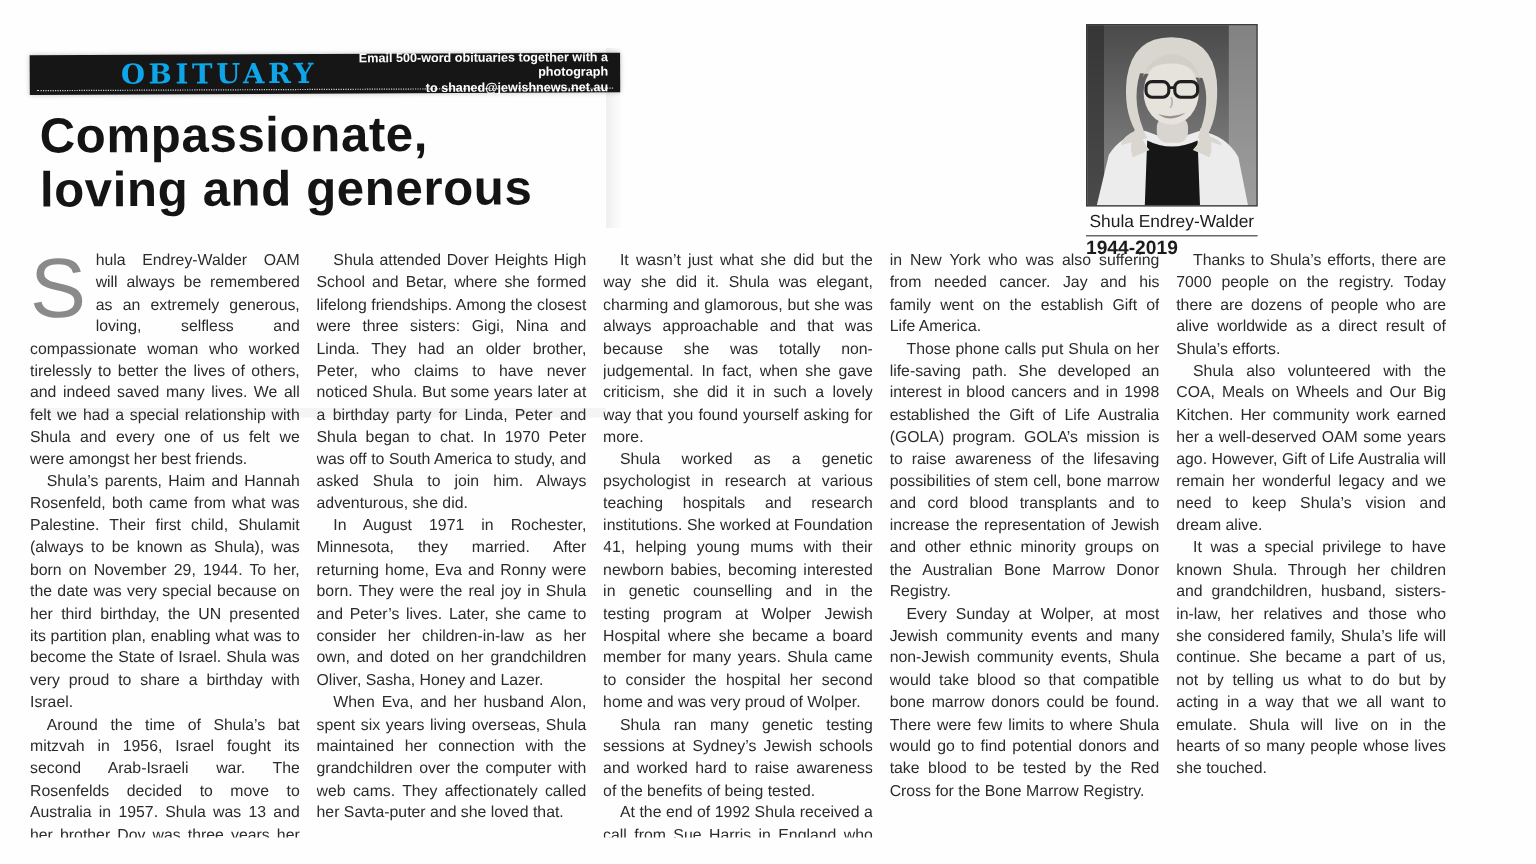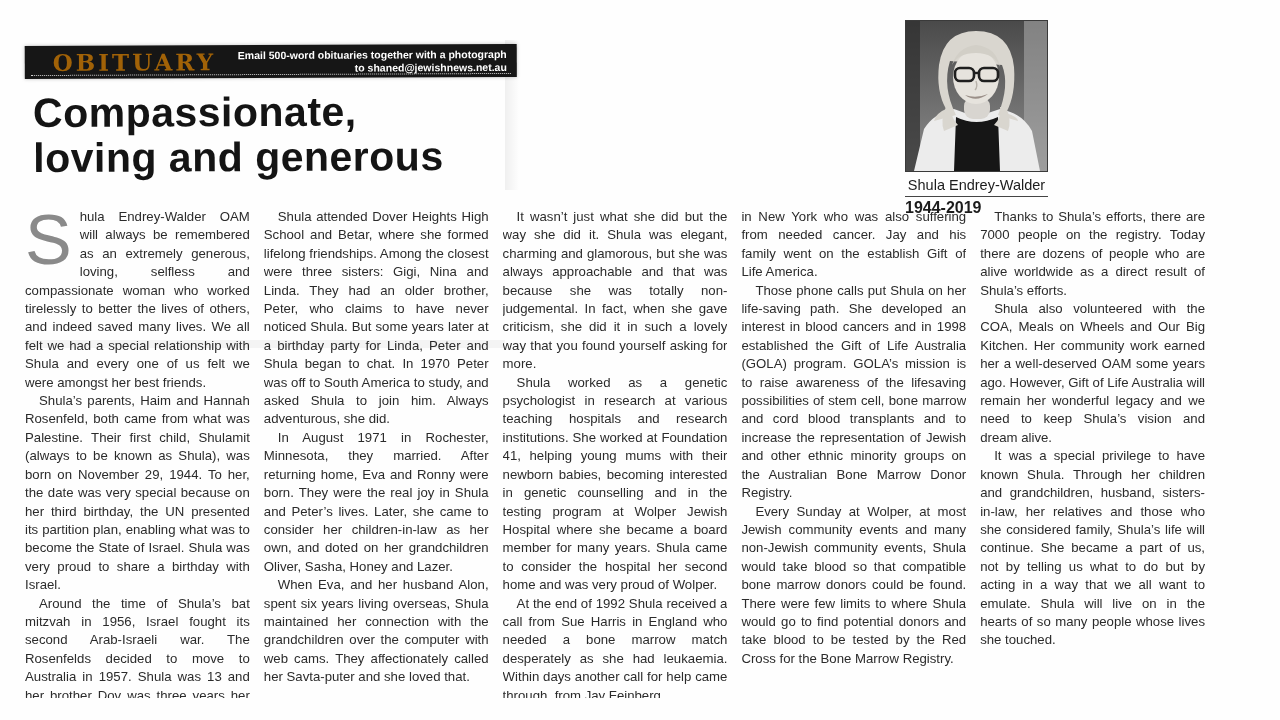--- a/index.html
+++ b/index.html
@@ -17,27 +17,28 @@
     transform: rotate(-0.25deg);
   }
   .masthead-bar {
     position: relative;
     height: 33px;
     background: #161616;
     display: flex; align-items: center; justify-content: space-between;
     box-shadow: 0 0 4px rgba(0,0,0,0.25);
   }
   .section-label {
-    color: #a16207;
+    color: #0ea5e9;
     font-family: "DejaVu Serif", serif;
     font-weight: bold;
     font-size: 23px;
     letter-spacing: 3px;
     padding-left: 28px;
     line-height: 30px;
+    margin-left: 48px;
   }
   .submission-note {
     color: #ffffff;
     font-size: 10.5px;
     line-height: 12.5px;
     font-weight: bold;
     text-align: right;
     padding-right: 10px;
   }
   .masthead-dots {
@@ -186,20 +187,21 @@
         <p class="para indent">Around the time of Shula’s bat mitzvah in 1956, Israel fought its second Arab-Israeli war. The Rosenfelds decided to move to Australia in 1957. Shula was 13 and her brother Dov was three years her junior. They settled in Bondi.</p>
       </div>
       <div class="col">
         <p class="para indent">Shula attended Dover Heights High School and Betar, where she formed lifelong friendships. Among the closest were three sisters: Gigi, Nina and Linda. They had an older brother, Peter, who claims to have never noticed Shula. But some years later at a birthday party for Linda, Peter and Shula began to chat. In 1970 Peter was off to South America to study, and asked Shula to join him. Always adventurous, she did.</p>
         <p class="para indent">In August 1971 in Rochester, Minnesota, they married. After returning home, Eva and Ronny were born. They were the real joy in Shula and Peter’s lives. Later, she came to consider her children-in-law as her own, and doted on her grandchildren Oliver, Sasha, Honey and Lazer.</p>
         <p class="para indent">When Eva, and her husband Alon, spent six years living overseas, Shula maintained her connection with the grandchildren over the computer with web cams. They affectionately called her Savta-puter and she loved that.</p>
       </div>
       <div class="col">
         <p class="para indent">It wasn’t just what she did but the way she did it. Shula was elegant, charming and glamorous, but she was always approachable and that was because she was totally non-judgemental. In fact, when she gave criticism, she did it in such a lovely way that you found yourself asking for more.</p>
         <p class="para indent">Shula worked as a genetic psychologist in research at various teaching hospitals and research institutions. She worked at Foundation 41, helping young mums with their newborn babies, becoming interested in genetic counselling and in the testing program at Wolper Jewish Hospital where she became a board member for many years. Shula came to consider the hospital her second home and was very proud of Wolper.</p>
+        <p class="para indent">Shula ran many genetic testing sessions at Sydney’s Jewish schools and worked hard to raise awareness of the benefits of being tested.</p>
         <p class="para indent">At the end of 1992 Shula received a call from Sue Harris in England who needed a bone marrow match desperately as she had leukaemia. Within days another call for help came through, from Jay Feinberg</p>
       </div>
       <div class="col">
         <p class="para">in New York who was also suffering from needed cancer. Jay and his family went on the establish Gift of Life America.</p>
         <p class="para indent">Those phone calls put Shula on her life-saving path. She developed an interest in blood cancers and in 1998 established the Gift of Life Australia (GOLA) program. GOLA’s mission is to raise awareness of the lifesaving possibilities of stem cell, bone marrow and cord blood transplants and to increase the representation of Jewish and other ethnic minority groups on the Australian Bone Marrow Donor Registry.</p>
         <p class="para indent">Every Sunday at Wolper, at most Jewish community events and many non-Jewish community events, Shula would take blood so that compatible bone marrow donors could be found. There were few limits to where Shula would go to find potential donors and take blood to be tested by the Red Cross for the Bone Marrow Registry.</p>
       </div>
       <div class="col">
         <p class="para indent">Thanks to Shula’s efforts, there are 7000 people on the registry. Today there are dozens of people who are alive worldwide as a direct result of Shula’s efforts.</p>
         <p class="para indent">Shula also volunteered with the COA, Meals on Wheels and Our Big Kitchen. Her community work earned her a well-deserved OAM some years ago. However, Gift of Life Australia will remain her wonderful legacy and we need to keep Shula’s vision and dream alive.</p>

